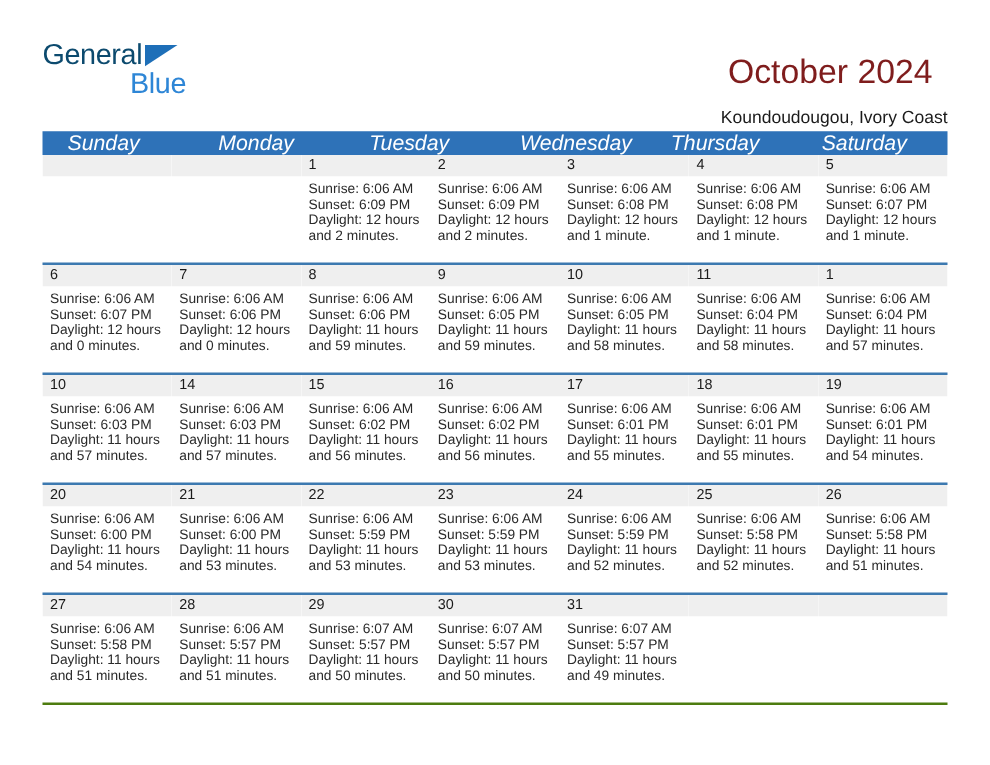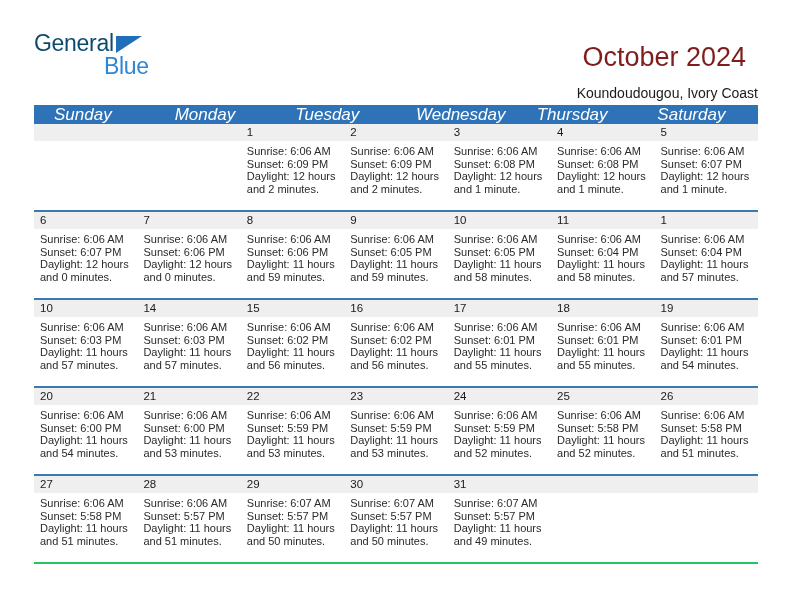--- a/index.html
+++ b/index.html
@@ -106,21 +106,21 @@
     white-space: nowrap;
     overflow: hidden;
     font-style: italic;
   }
   .week {
     display: flex;
     border-bottom: 2px solid #3c79b0;
     height: 88px;
     box-sizing: border-box;
   }
-  .week:last-child { border-bottom: 2px solid #22c55e; }
+  .week:last-child { border-bottom: 2px solid #4d7c0f; }
   .cell {
     flex: 1 1 0;
     box-sizing: border-box;
     position: relative;
     overflow: hidden;
   }
   .daynum-band {
     height: 17px;
     background: #efefef;
     box-sizing: border-box;

